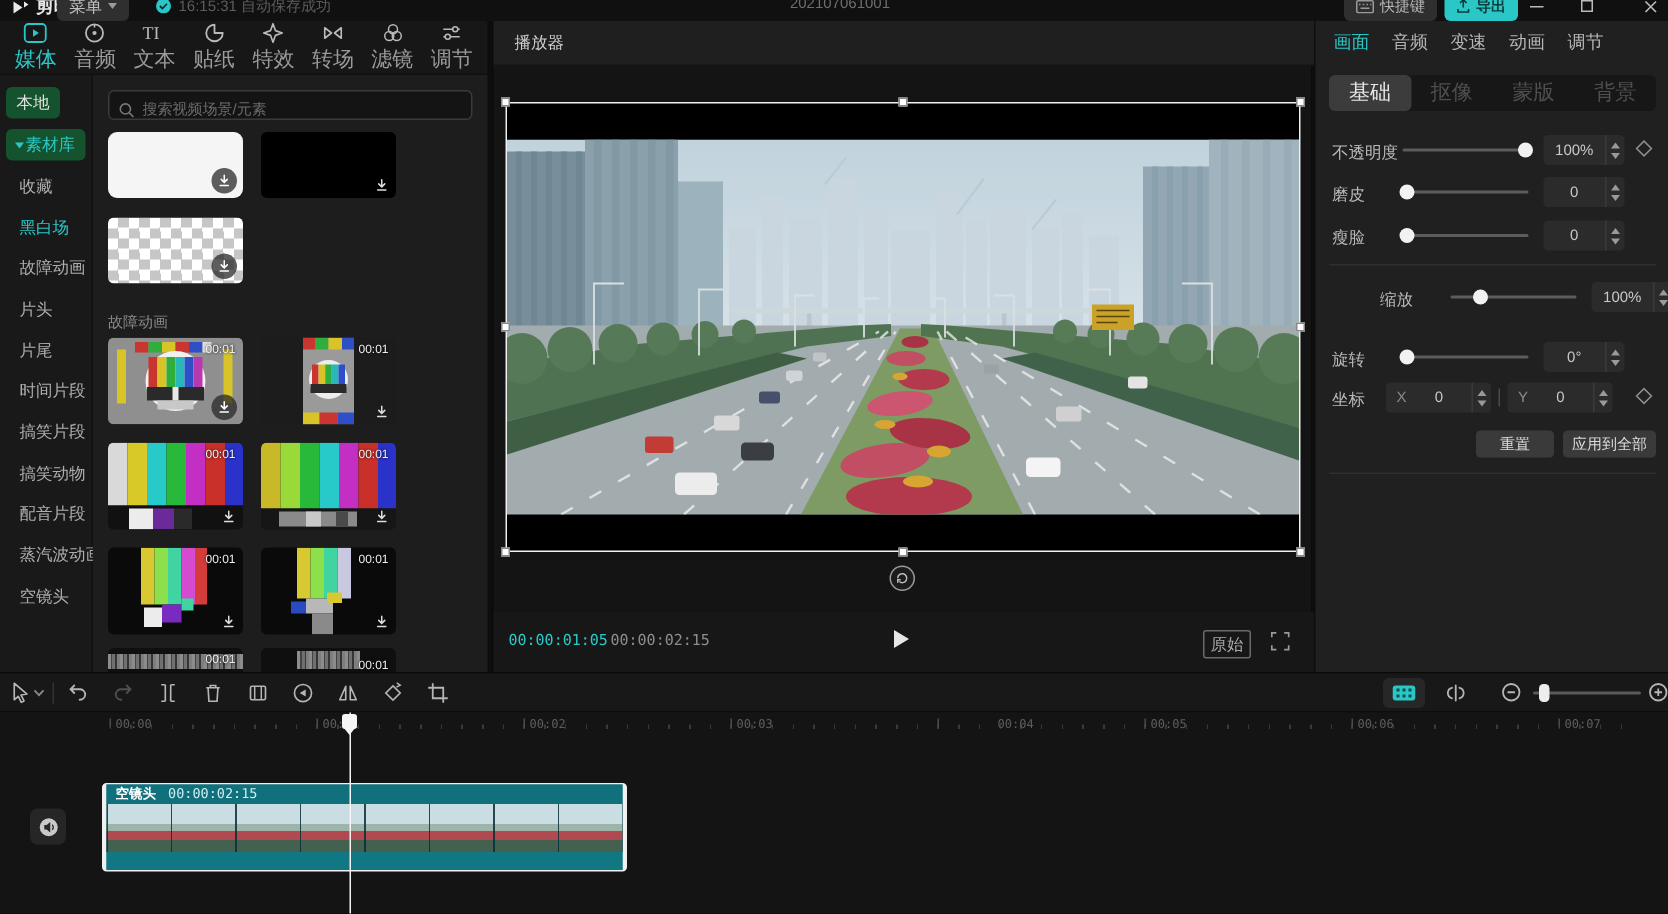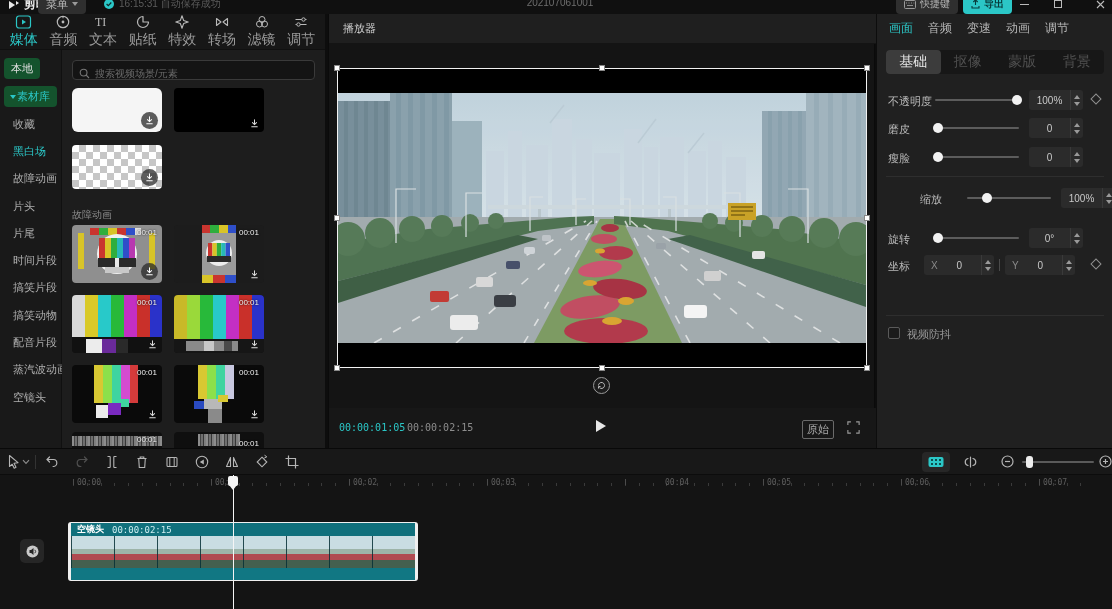--- a/index.html
+++ b/index.html
@@ -695,26 +695,26 @@
         <span class="axis">Y</span>
         <span class="val">0</span>
         <div class="stepcol">
           <div class="tri-up"></div>
           <div class="tri-dn"></div>
         </div>
       </div>
     <div class="kf"></div>
   </div>
 
+  <div class="prop-row" style="top:273px;">
+    <div class="pbtn" style="left:107px; width:52px;">重置</div>
+    <div class="pbtn" style="left:165px; width:62px;">应用到全部</div>
+  </div>
   <div class="pdivider" style="top:301px;"></div>
 
-  <div class="prop-row" style="top:313px;">
-    <div id="stab-check"></div>
-    <span id="stab-label">视频防抖</span>
-  </div>
 </div>
 
 <div id="timeline">
   <div id="tl-toolbar">
     <div class="tli" style="left:6px;">
         <svg width="15" height="16" viewBox="0 0 15 16">
           <path d="M3.5 1.5l8.5 7.2-4 .6 2 4-1.8.9-2-4-2.7 2.3z" stroke="#b5b5b5" stroke-width="1.1" fill="none" stroke-linejoin="round"></path>
         </svg>
       </div>
     <div class="tli" style="left:22px; top:10px;">

